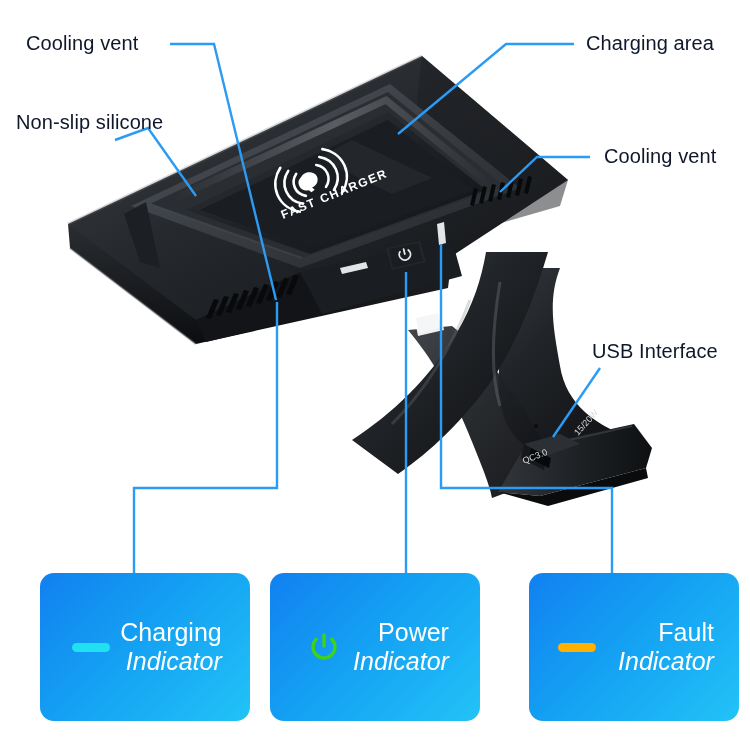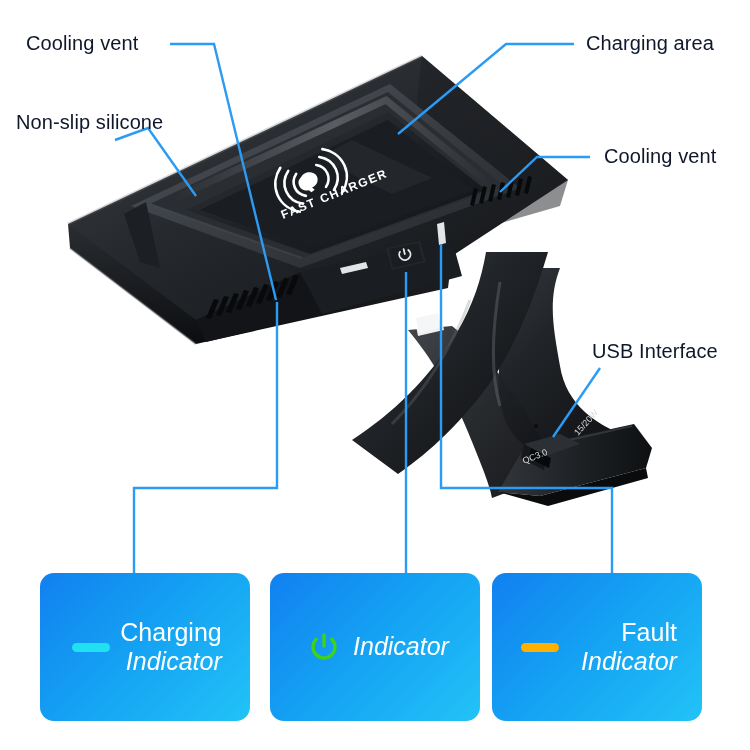--- a/index.html
+++ b/index.html
@@ -46,21 +46,21 @@
     width: 210px; height: 148px;
     border-radius: 14px;
     background: linear-gradient(135deg, #1180f0 0%, #14a0f3 45%, #22c3f7 100%);
     display: flex;
     flex-direction: row;
     align-items: center;
     justify-content: center;
   }
   #box-charging { left: 40px; }
   #box-power    { left: 270px; }
-  #box-fault    { left: 492px; gap: 12px; }
+  #box-fault    { left: 529px; gap: 12px; }
 
   .ind-icon {
     width: 46px;
     flex: 0 0 46px;
     display: flex;
     align-items: center;
     justify-content: center;
     margin-right: 6px;
   }
   .dash {
@@ -304,20 +304,21 @@
     </div>
 
     <div class="indicator-box" id="box-power">
       <div class="ind-icon">
         <svg width="36" height="36" viewBox="0 0 36 36">
           <path d="M18 6 L18 17" stroke="#3fd21a" stroke-width="3.4" stroke-linecap="round" fill="none"></path>
           <path d="M10.2 10.2 A 11 11 0 1 0 25.8 10.2" stroke="#3fd21a" stroke-width="3.4" fill="none" stroke-linecap="round"></path>
         </svg>
       </div>
       <div class="ind-text">
+        <span class="l1">Power</span>
         <span class="l2">Indicator</span>
       </div>
     </div>
 
     <div class="indicator-box" id="box-fault">
       <div class="ind-icon">
         <span class="dash dash-orange"></span>
       </div>
       <div class="ind-text">
         <span class="l1">Fault</span>

